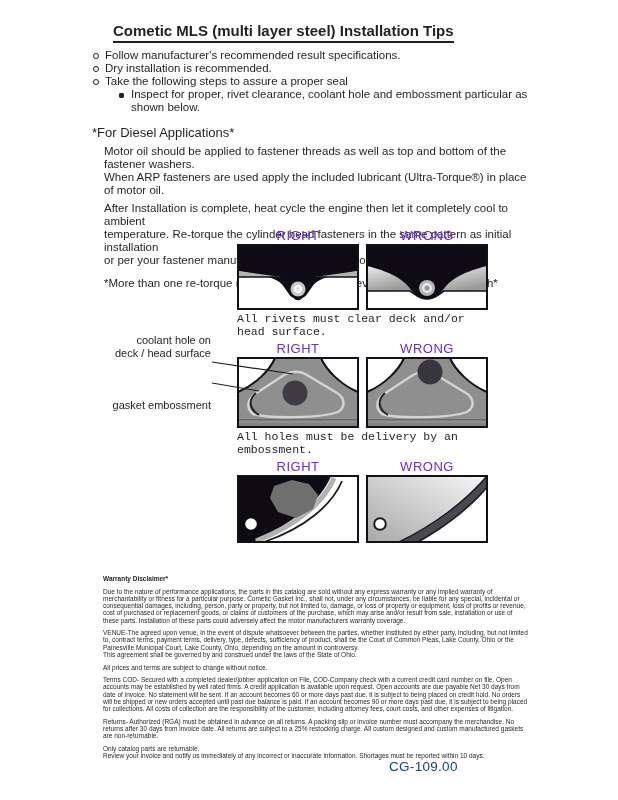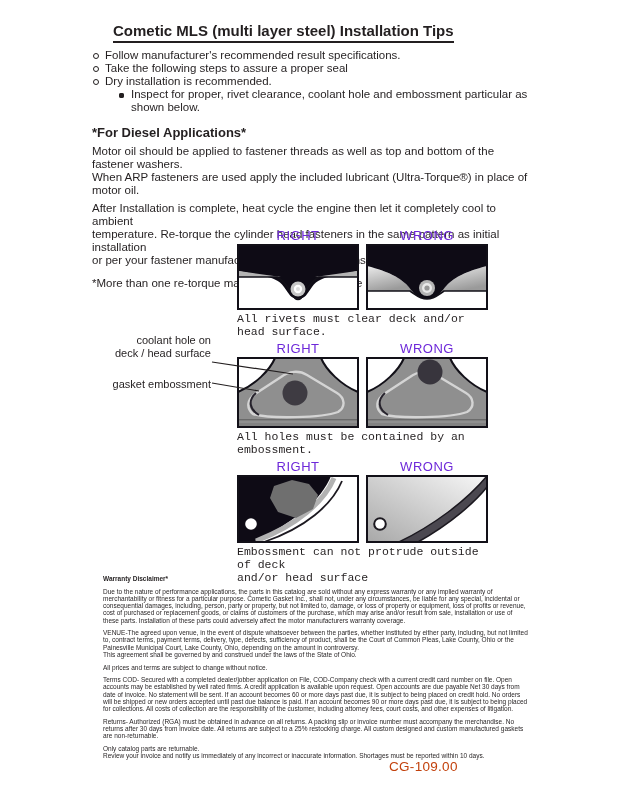--- a/index.html
+++ b/index.html
@@ -19,75 +19,75 @@
   ul.tips li { position:relative; line-height:13px; padding-left:13px; }
   .bullet-ring {
     position:absolute; left:1px; top:4px; width:4px; height:4px;
     border:1.2px solid #231f20; border-radius:50%;
   }
   li.sub { margin-left:26px; padding-left:11px; }
   .bullet-dot {
     position:absolute; left:1px; top:5px; width:4.5px; height:4.5px;
     background:#231f20; border-radius:50%;
   }
-  .diesel-heading { margin:12px 0 6px 0; font-size:13px; line-height:13px; font-weight:bold; }
-  .para { margin:0 0 5px 0; font-size:11.5px; line-height:13px; white-space:pre-line; }
+  .diesel-heading { margin:12px 0 6px 0; font-size:13px; line-height:13px; font-weight:normal; }
+  .para { margin:0 0 5px 12px; font-size:11.5px; line-height:13px; white-space:pre-line; }
   .para.last { margin-top:10px; }
 
   
   .figures { position:absolute; left:237px; top:229px; width:251px; }
   .fig { margin-bottom:4px; }
   .fig-labels { display:flex; gap:7px; height:15px; }
   .fig-labels span {
     display:block; width:122px; text-align:center;
     font-size:13px; line-height:14px; letter-spacing:0.5px; color:#6d28d9;
   }
   .fig-boxes { display:flex; gap:7px; }
   .fig-boxes svg { display:block; }
   .fig-caption { margin-top:2px; font-size:11.5px; line-height:13px; white-space:pre-line;font-family:Liberation Mono, monospace; }
 
   
   .ann {
     position:absolute; width:108px; text-align:right;
     font-size:11px; line-height:12.5px; white-space:pre-line;
   }
   .ann1 { left:103px; top:334px; }
-  .ann2 { left:103px; top:378px; }
+  .ann2 { left:103px; top:399px; }
   .leader-lines { position:absolute; left:211px; top:352px; }
 
   
   .legal { position:absolute; left:103px; top:575px; width:425px; }
   .legal-heading { margin:0 0 6px 0; font-size:6.8px; line-height:7.2px; font-weight:bold; }
   .legal p { margin:0 0 5.5px 0; font-size:6.5px; line-height:7.2px; white-space:pre-line; }
 
   
   .pageno {
     position:absolute; left:389px; top:759px;
-    font-size:13.5px; letter-spacing:0.3px; color:#c2410c;
+    font-size:13.5px; letter-spacing:0.3px; color:#0c4a6e;
   }
 </style>
 </head>
 <body>
 
 <div class="page">
 
   <div class="content">
     <h1 class="title">Cometic MLS (multi layer steel) Installation Tips</h1>
     <ul class="tips">
       <li>
         <span class="bullet-ring"></span>
         <span>Follow manufacturer's recommended result specifications.</span>
       </li>
       <li>
         <span class="bullet-ring"></span>
-        <span>Take the following steps to assure a proper seal</span>
+        <span>Dry installation is recommended.</span>
       </li>
       <li>
         <span class="bullet-ring"></span>
-        <span>Dry installation is recommended.</span>
+        <span>Take the following steps to assure a proper seal</span>
       </li>
       <li class="sub">
         <span class="bullet-dot"></span>
       </li>
       <li class="sub">
         <span class="bullet-dot"></span>
         <span>Inspect for proper, rivet clearance, coolant hole and embossment particular as shown below.</span>
       </li>
     </ul>
 
@@ -167,21 +167,21 @@
           <path d="M1,1 H38 C33,13 18,28 1,35 Z" fill="#ffffff"></path>
           <path d="M38,1 C33,13 18,28 1,35" fill="none" stroke="#121018" stroke-width="2"></path>
           <path d="M121,1 H84 C89,13 104,28 121,35 Z" fill="#ffffff"></path>
           <path d="M84,1 C89,13 104,28 121,35" fill="none" stroke="#121018" stroke-width="2"></path>
           <path d="M16,57 C9,51 10,43 18,37 L44,20 C52,14 62,13 70,18 L100,36 C108,41 109,50 101,55 C85,61 32,62 16,57 Z" fill="none" stroke="#d4d4d4" stroke-width="2.4"></path>
           <path d="M22,58 C12,52 11,43 19,36" fill="none" stroke="#26222c" stroke-width="2"></path>
           <circle cx="64" cy="15" r="12.5" fill="#38353d"></circle>
           <rect x="1" y="1" width="120" height="69" fill="none" stroke="#121018" stroke-width="2"></rect>
         </svg>
       </div>
-      <div class="fig-caption">All holes must be contained by an embossment.</div>
+      <div class="fig-caption">All holes must be delivery by an embossment.</div>
     </div>
 
     <div class="fig">
       <div class="fig-labels">
         <span>RIGHT</span>
         <span>WRONG</span>
       </div>
       <div class="fig-boxes">
         <svg viewBox="0 0 122 68" width="122" height="68">
           <rect x="1" y="1" width="120" height="66" fill="#ffffff"></rect>
@@ -202,22 +202,20 @@
           <rect x="1" y="1" width="120" height="66" fill="#ffffff"></rect>
           <path d="M1,1 H121 V10 C100,30 70,52 34,67 L1,67 Z" fill="url(#gd3)"></path>
           <path d="M121,14 C109,28 86,49 54,67 L121,67 Z" fill="#ffffff"></path>
           <path d="M121,1 C100,26 68,50 33,67 L52,67 C86,48 110,26 121,12 Z" fill="#4b4850"></path>
           <path d="M121,1 C100,26 68,50 33,67" fill="none" stroke="#1c1920" stroke-width="1.5"></path>
           <path d="M121,12 C110,26 86,48 52,67" fill="none" stroke="#1c1920" stroke-width="1.5"></path>
           <circle cx="14" cy="49" r="5.8" fill="#ffffff" stroke="#1c1920" stroke-width="2"></circle>
           <rect x="1" y="1" width="120" height="66" fill="none" stroke="#121018" stroke-width="2"></rect>
         </svg>
       </div>
-      <div class="fig-caption">Embossment can not protrude outside of deck
-and/or head surface</div>
     </div>
 
   </div>
 
   <div class="ann ann1">coolant hole on
 deck / head surface</div>
   <div class="ann ann2">gasket embossment</div>
   <svg class="leader-lines" width="90" height="45" viewBox="0 0 90 45">
     <line x1="1" y1="10" x2="82" y2="22" stroke="#231f20" stroke-width="1.2"></line>
     <line x1="1" y1="31" x2="48" y2="39" stroke="#231f20" stroke-width="1.2"></line>

